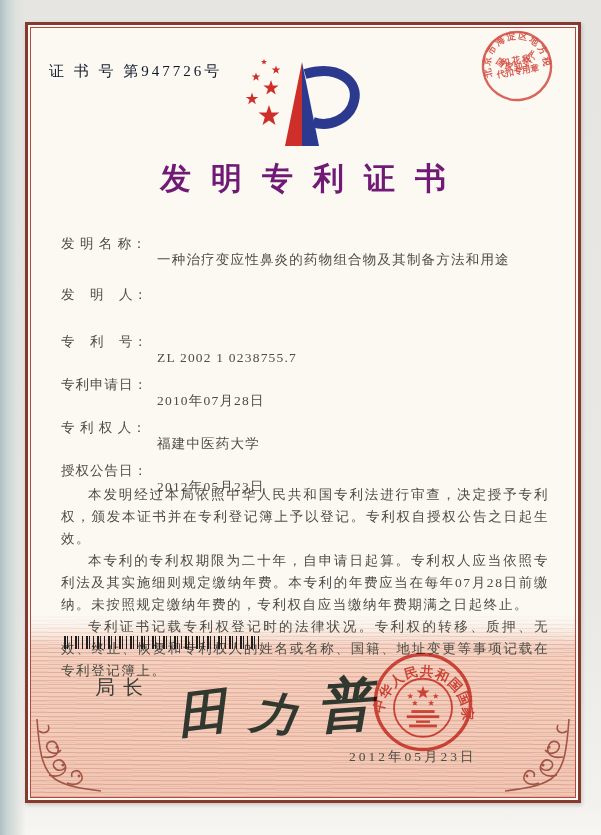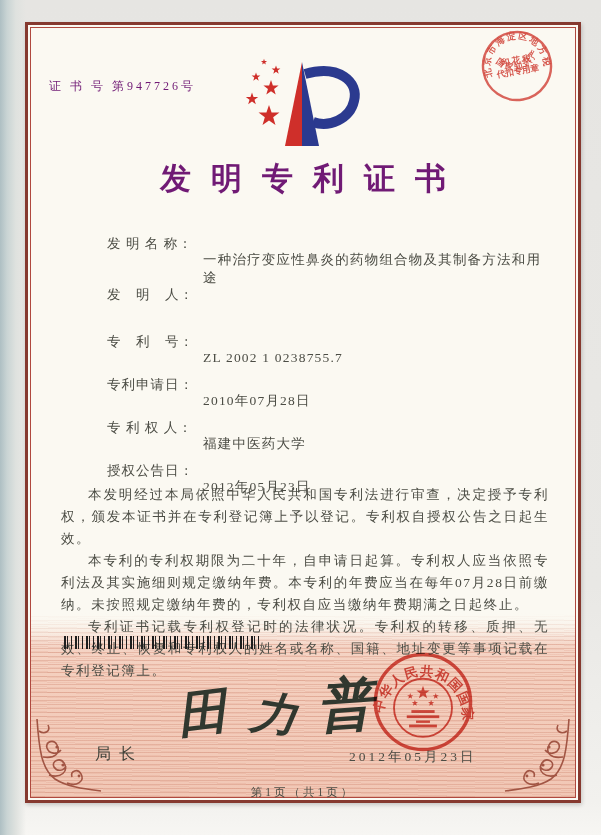--- a/index.html
+++ b/index.html
@@ -21,39 +21,39 @@
     background-image:
       repeating-linear-gradient(0deg, rgba(198,117,94,.30) 0 1px, rgba(198,117,94,0) 1px 4px),
       repeating-linear-gradient(2deg, rgba(214,140,118,.18) 0 1px, rgba(214,140,118,0) 1px 5px),
       linear-gradient(180deg, rgba(244,207,191,0) 0, rgba(244,207,191,.85) 30px, #f4cfbe 60px, #f1c7b5 100%);}
   .pink-fade{position:absolute;left:0;right:0;top:0;height:34px;
     background:linear-gradient(180deg,#fbf9f2 0,rgba(251,249,242,0) 100%);}
   .flourish{position:absolute;bottom:2px;width:72px;height:78px;opacity:.9;}
   .flourish.left{left:2px;}
   .flourish.right{right:2px;transform:scaleX(-1);}
   
-  .cert-no{position:absolute;left:18px;top:50px;font-size:12px;letter-spacing:3px;color:#701a75;z-index:2;}
+  .cert-no{position:absolute;left:18px;top:34px;font-size:15px;letter-spacing:3px;color:#0f172a;z-index:2;}
   .tax-stamp{position:absolute;left:436px;top:-12px;width:100px;height:100px;z-index:3;opacity:.92;}
   .logo{position:absolute;left:204px;top:30px;width:134px;height:90px;z-index:2;}
   .title{position:absolute;left:0;right:0;top:130px;text-align:center;
     font-size:31px;font-weight:bold;color:#701a75;letter-spacing:20px;text-indent:20px;z-index:2;}
   
   .fields{position:absolute;left:30px;right:24px;top:0;z-index:2;}
   .frow{position:absolute;left:0;right:0;display:flex;font-size:13.5px;color:#4c4d45;line-height:18px;}
-  .frow .lab{flex:0 0 96px;letter-spacing:1px;white-space:nowrap;margin-left:46px;}
+  .frow .lab{flex:0 0 96px;letter-spacing:1px;white-space:nowrap;}
   .frow .val{letter-spacing:1.2px;margin-top:16px;}
   .f1{top:207px}.f2{top:258px}.f3{top:305px}.f4{top:348px}.f5{top:391px}.f6{top:434px}
   
   .paras{position:absolute;left:30px;right:26px;top:456px;z-index:2;
     font-size:13.5px;line-height:22px;color:#4c4d45;letter-spacing:1.6px;text-align:justify;}
   .paras p{margin:0;text-indent:2em;}
   
   .barcode{position:absolute;left:33px;top:608px;width:196px;height:13px;z-index:2;
     background:repeating-linear-gradient(90deg,#1e1e1e 0 2px,transparent 2px 3px,#1e1e1e 3px 4px,transparent 4px 7px,#1e1e1e 7px 8px,transparent 8px 11px);}
-  .director{position:absolute;left:64px;top:716px;font-size:16px;letter-spacing:8px;color:#3d4038;z-index:2;}
+  .director{position:absolute;left:64px;top:646px;font-size:20px;letter-spacing:8px;color:#3d4038;z-index:2;}
   .signature{position:absolute;left:140px;top:630px;width:210px;height:100px;z-index:2;color:#31382f;}
   .signature span{position:absolute;font-family:"DejaVu Serif",serif;font-style:italic;font-weight:bold;}
   .sig-c0{left:6px;top:22px;font-size:50px;transform:rotate(-7deg);}
   .sig-c1{left:80px;top:26px;font-size:46px;transform:rotate(9deg);}
   .sig-c2{left:146px;top:10px;font-size:56px;transform:rotate(-4deg);}
   .seal-date{position:absolute;left:318px;top:720px;font-size:13.5px;letter-spacing:3px;color:#4b4c44;z-index:2;}
   .office-seal{position:absolute;left:334px;top:616px;width:116px;height:116px;z-index:3;opacity:.86;mix-blend-mode:multiply;}
   .footer{position:absolute;left:0;right:0;top:757px;text-align:center;font-size:11.5px;letter-spacing:3px;color:#4b4c44;z-index:2;}
 </style>
 </head>
@@ -197,16 +197,15 @@
           <use href="#st" transform="translate(43,51) scale(2.8)"></use>
           <use href="#st" transform="translate(57,51) scale(2.8)"></use>
           <rect x="40" y="57" width="20" height="2.4"></rect>
           <rect x="36" y="61.5" width="28" height="2.4"></rect>
           <rect x="44" y="66" width="12" height="2"></rect>
           <rect x="38" y="69.5" width="24" height="2.4"></rect>
         </g>
       </g>
     </svg>
 
-    <div class="footer">第1页（共1页）</div>
 
   </div>
 </div>
 
 </body></html>

